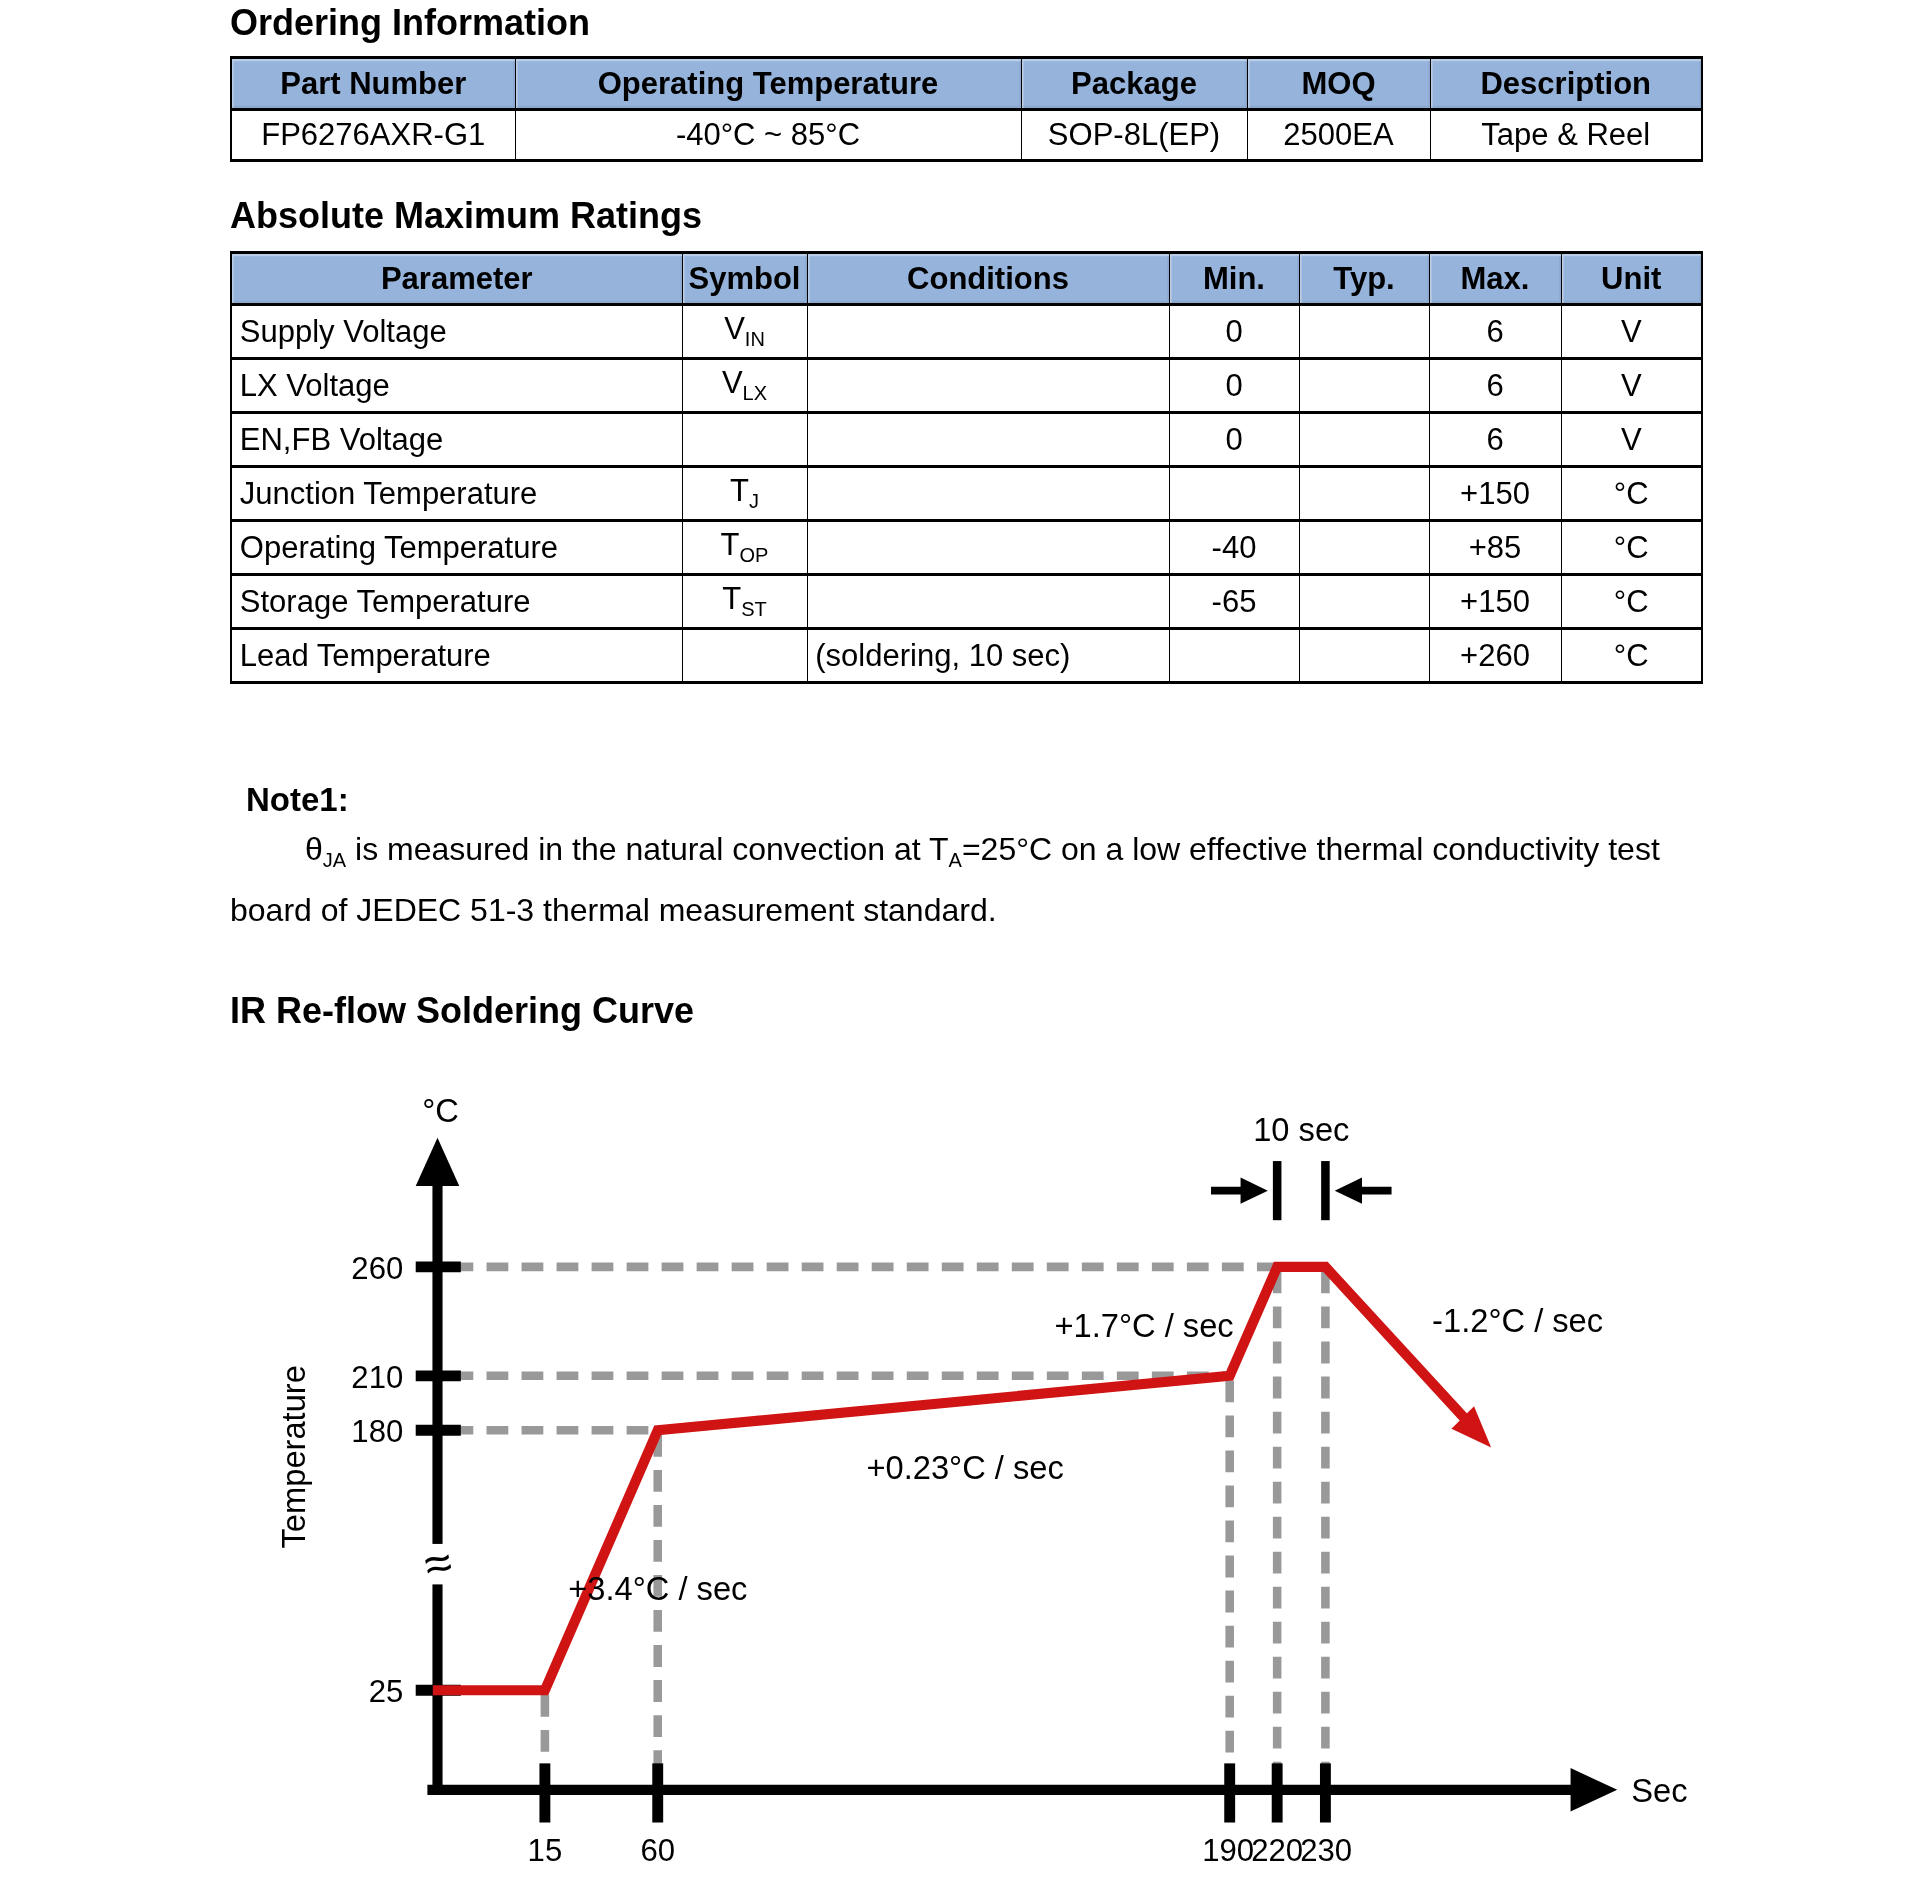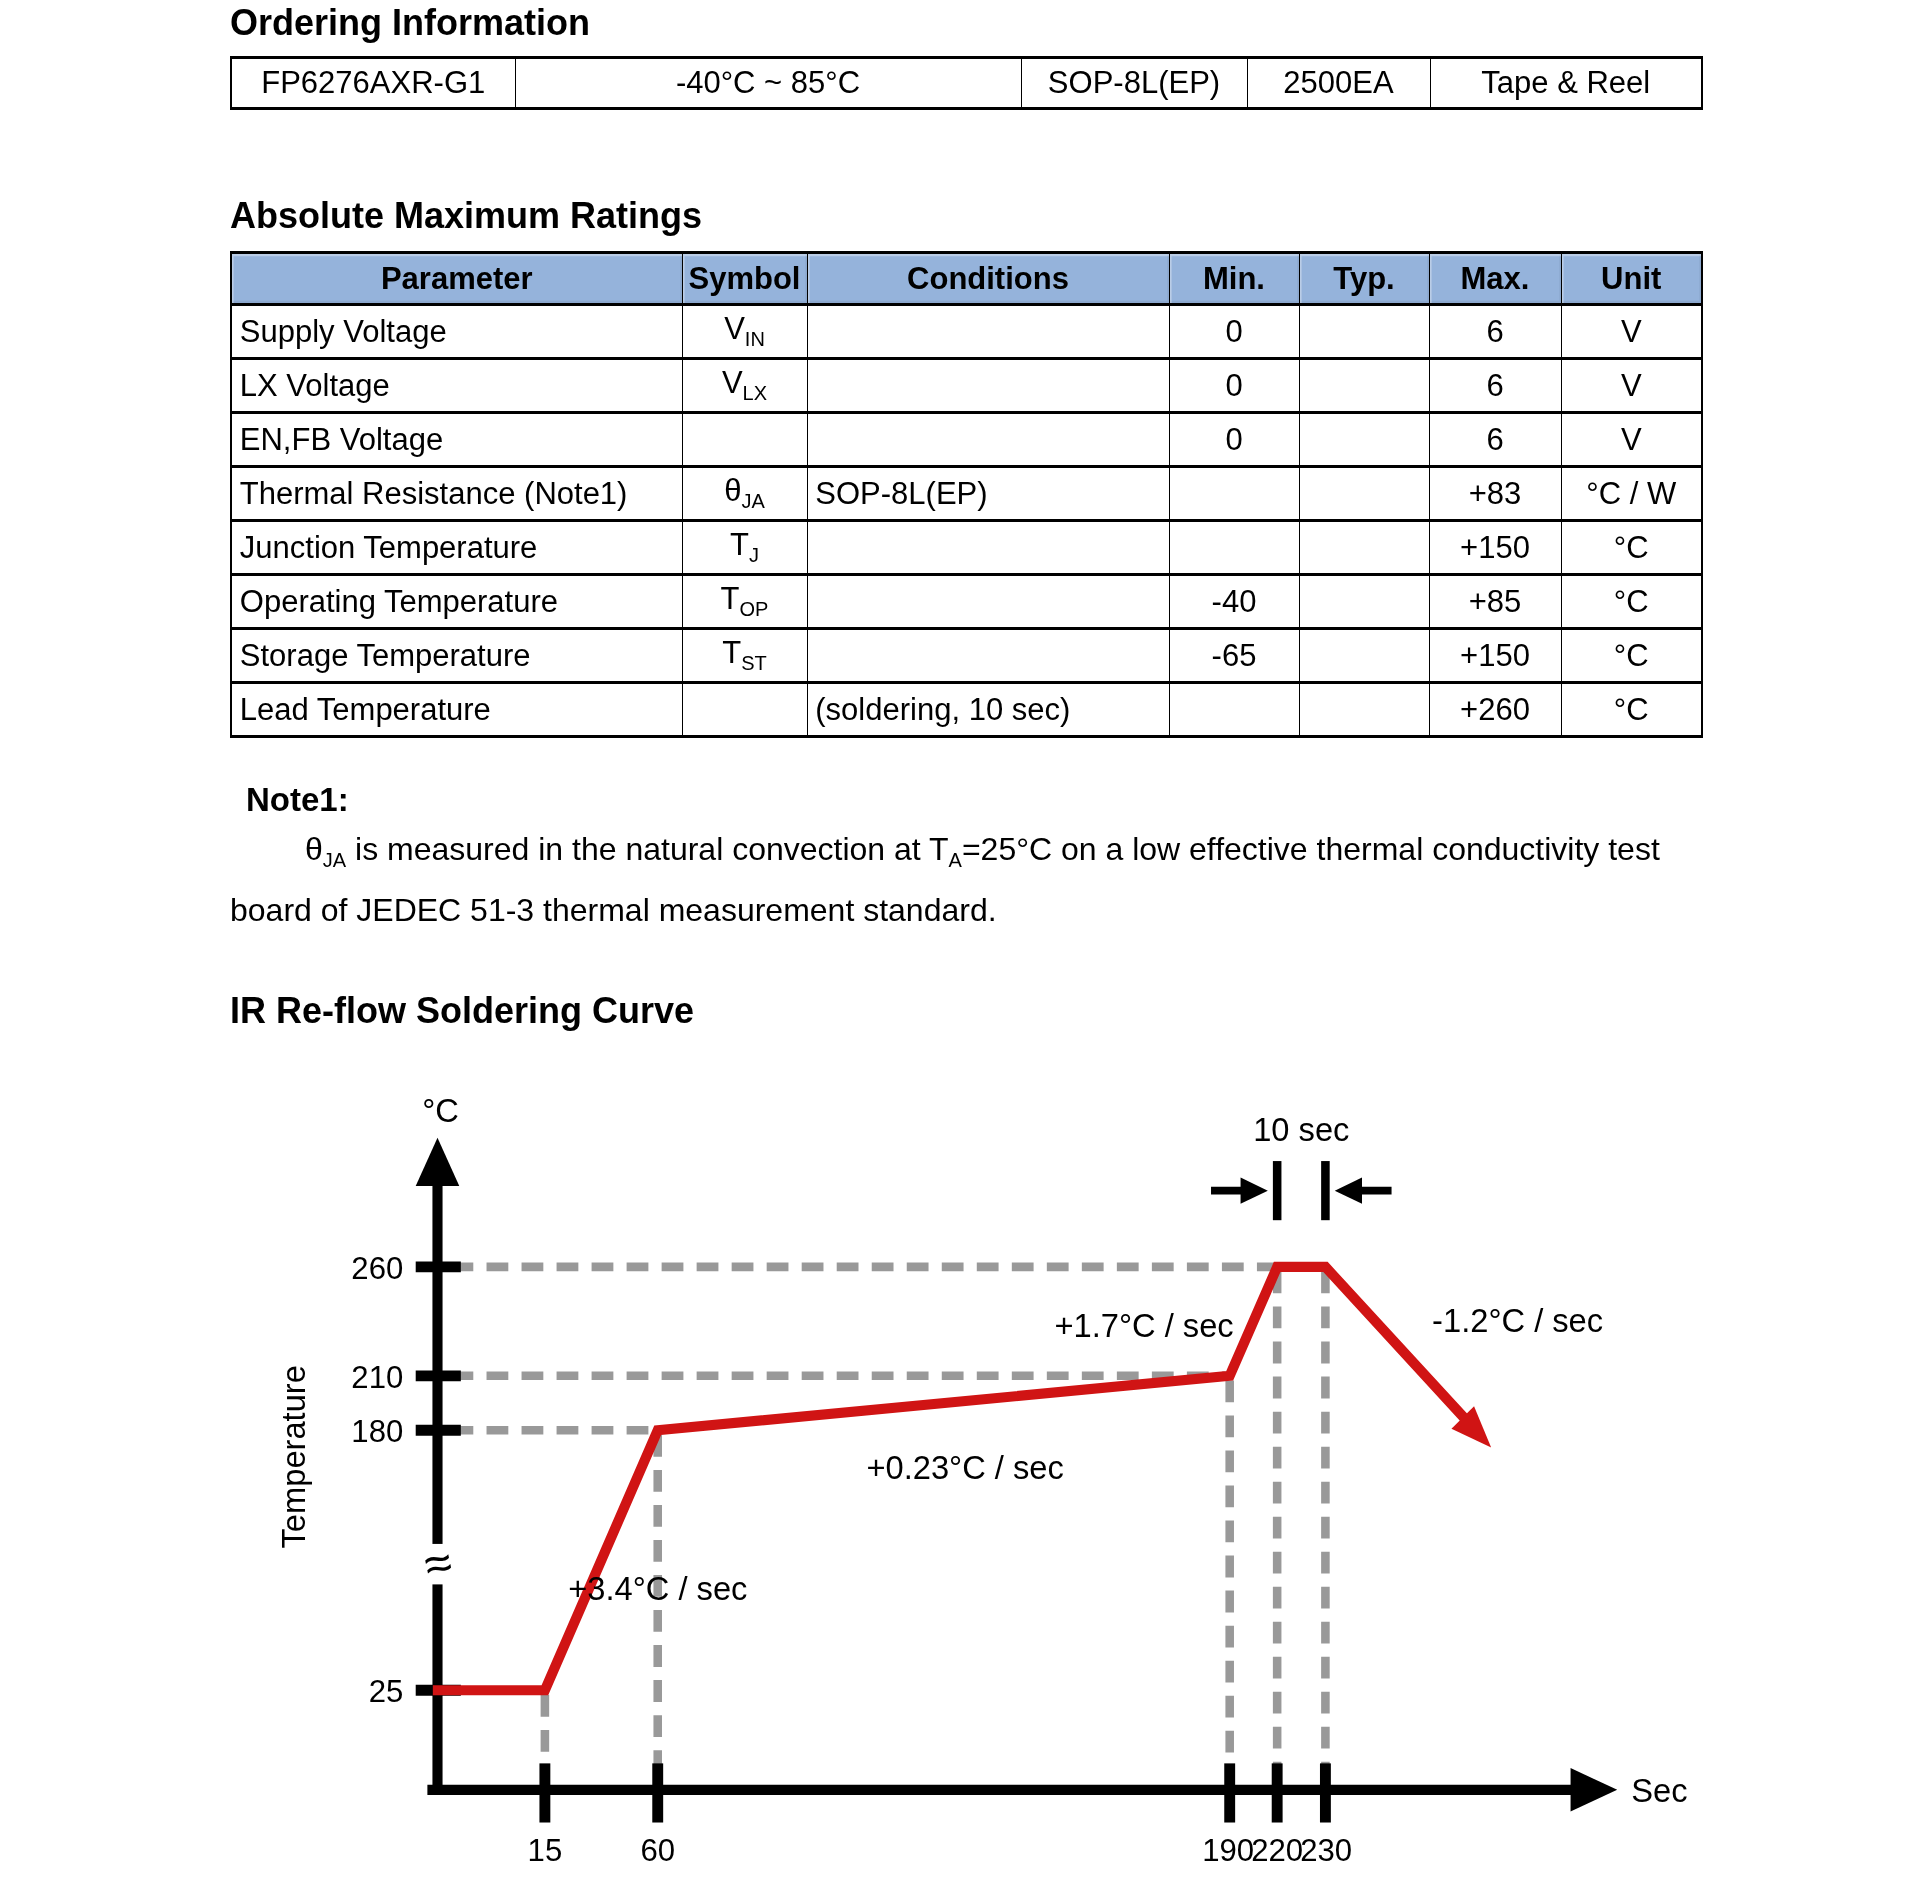--- a/index.html
+++ b/index.html
@@ -31,20 +31,27 @@
 
   <table class="ordering" style="left:230px;top:56px;width:1471px;">
     <colgroup>
       <col style="width:284px">
         <col style="width:506px">
         <col style="width:226px">
       <col style="width:183px">
         <col style="width:272px">
     </colgroup>
     <tbody>
+        <tr>
+      <th>Part Number</th>
+      <th>Operating Temperature</th>
+      <th>Package</th>
+      <th>MOQ</th>
+      <th>Description</th>
+    </tr>
     <tr>
       <td class="c">FP6276AXR-G1</td>
       <td class="c">-40°C ~ 85°C</td>
       <td class="c">SOP-8L(EP)</td>
       <td class="c">2500EA</td>
       <td class="c">Tape &amp; Reel</td>
     </tr>
   </tbody>
     </table>
 
@@ -91,29 +98,20 @@
     <tr>
       <td class="l">EN,FB Voltage</td>
       <td class="c"><span></span><sub class="sb"></sub></td>
       <td class="l"></td>
       <td class="c">0</td>
       <td class="c"></td>
       <td class="c">6</td>
       <td class="c">V</td>
     </tr>
     <tr>
-      <td class="l">Thermal Resistance (Note1)</td>
-      <td class="c"><span>θ</span><sub class="sb">JA</sub></td>
-      <td class="l">SOP-8L(EP)</td>
-      <td class="c"></td>
-      <td class="c"></td>
-      <td class="c">+83</td>
-      <td class="c">°C / W</td>
-    </tr>
-    <tr>
       <td class="l">Junction Temperature</td>
       <td class="c"><span>T</span><sub class="sb">J</sub></td>
       <td class="l"></td>
       <td class="c"></td>
       <td class="c"></td>
       <td class="c">+150</td>
       <td class="c">°C</td>
     </tr>
     <tr>
       <td class="l">Operating Temperature</td>

